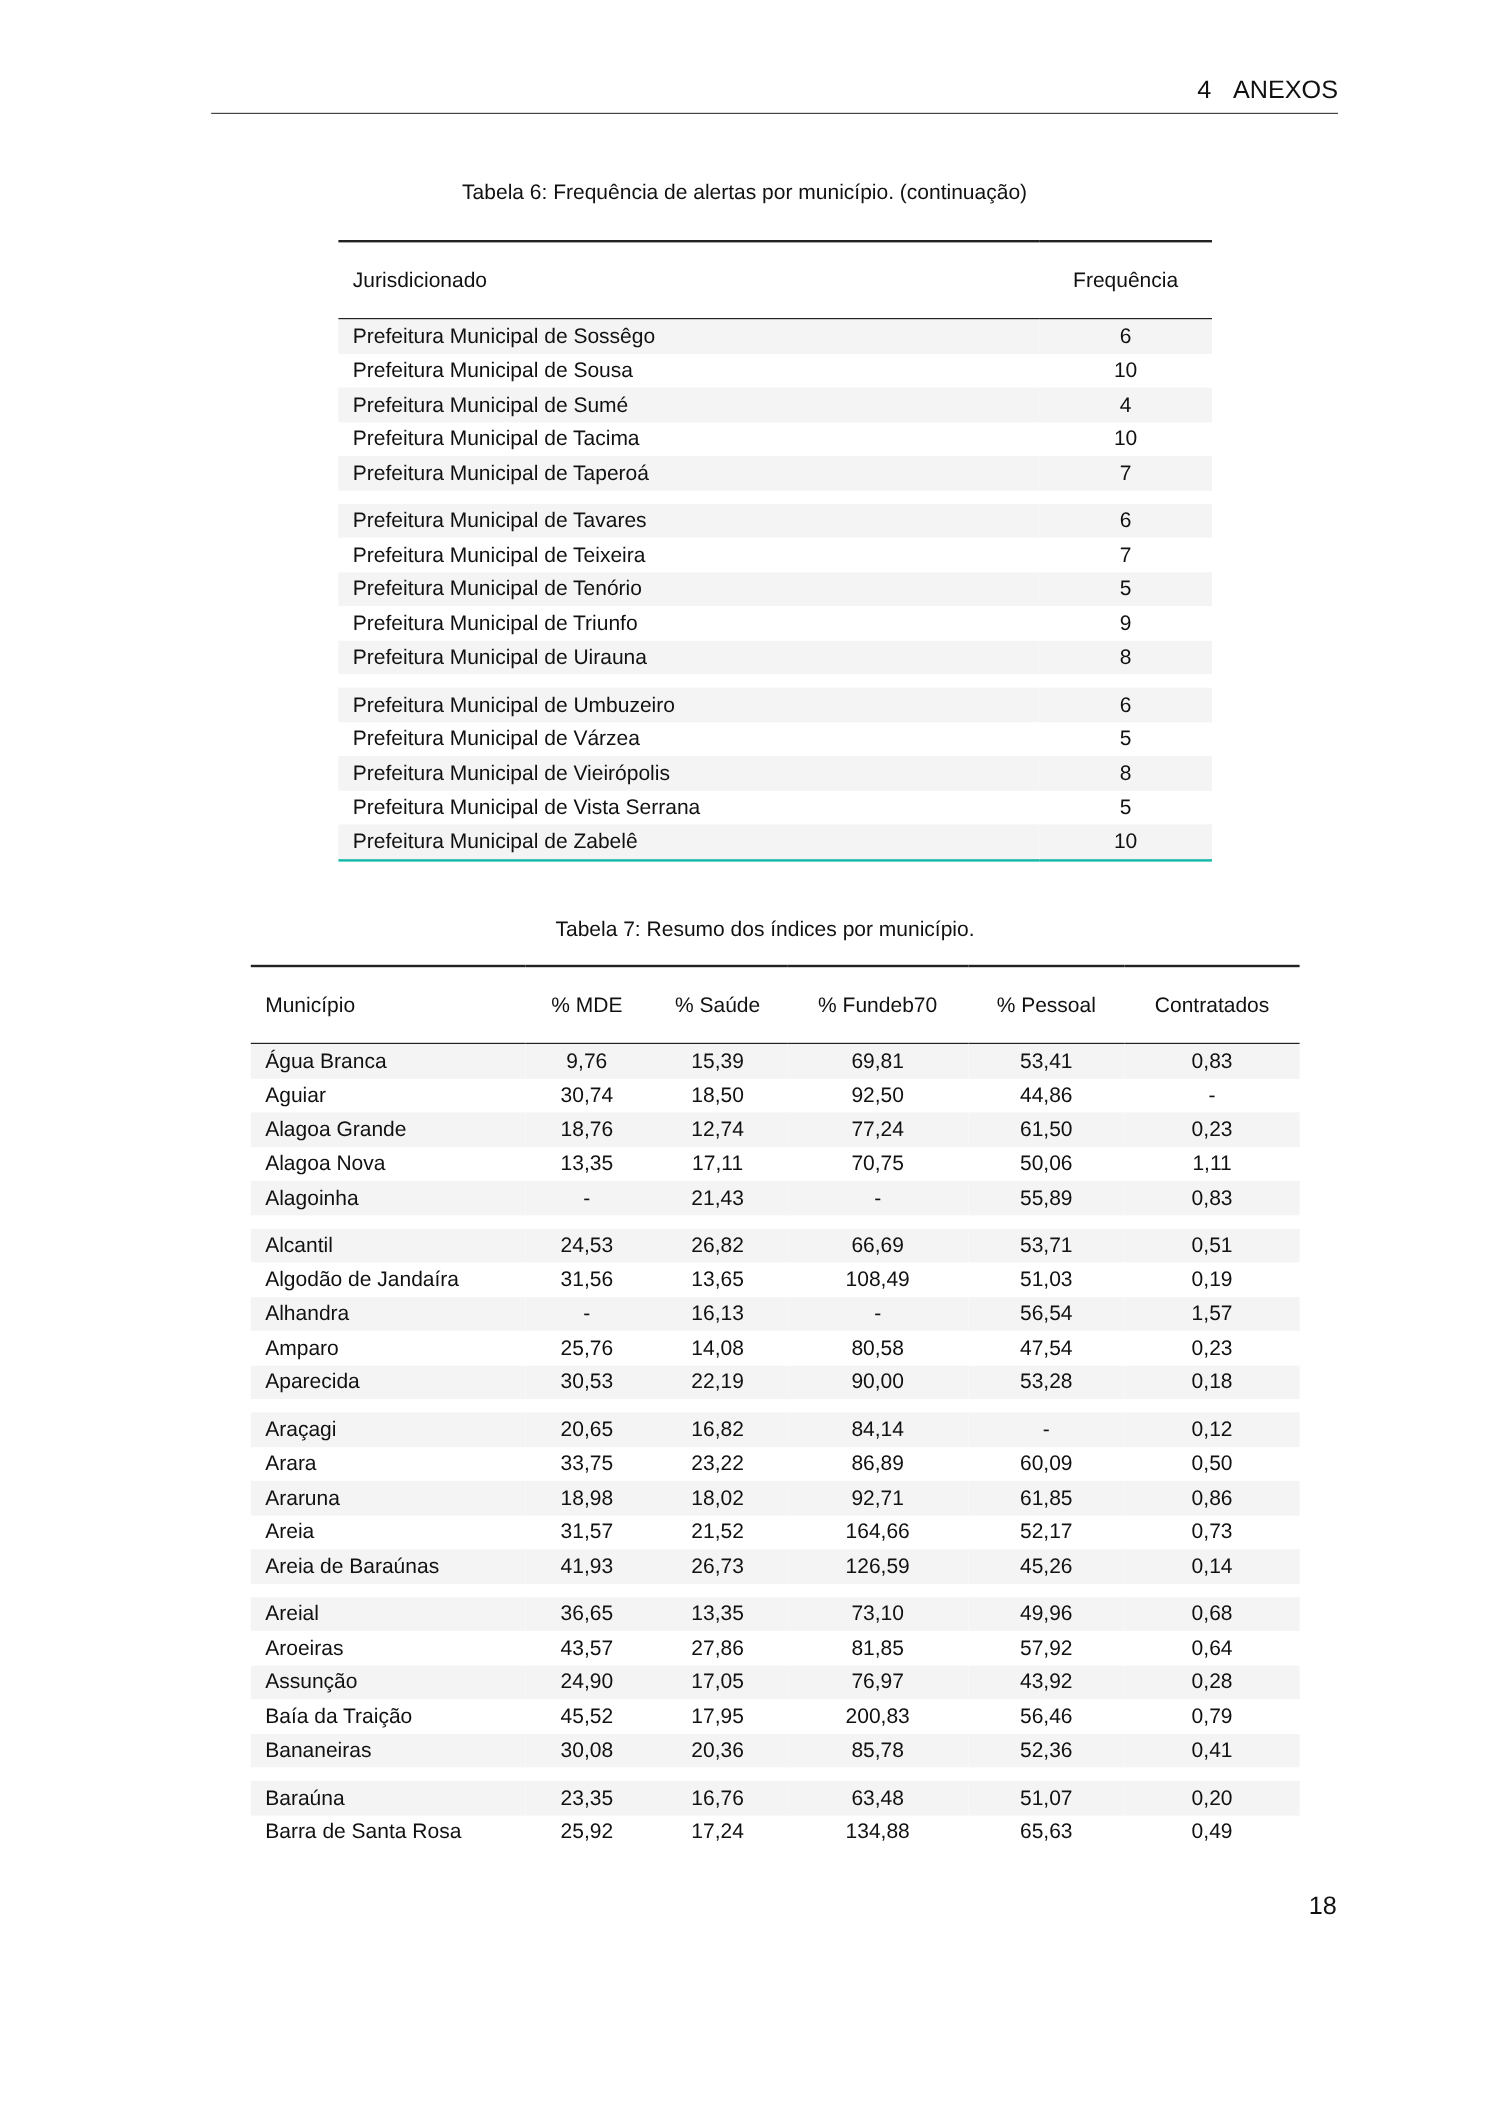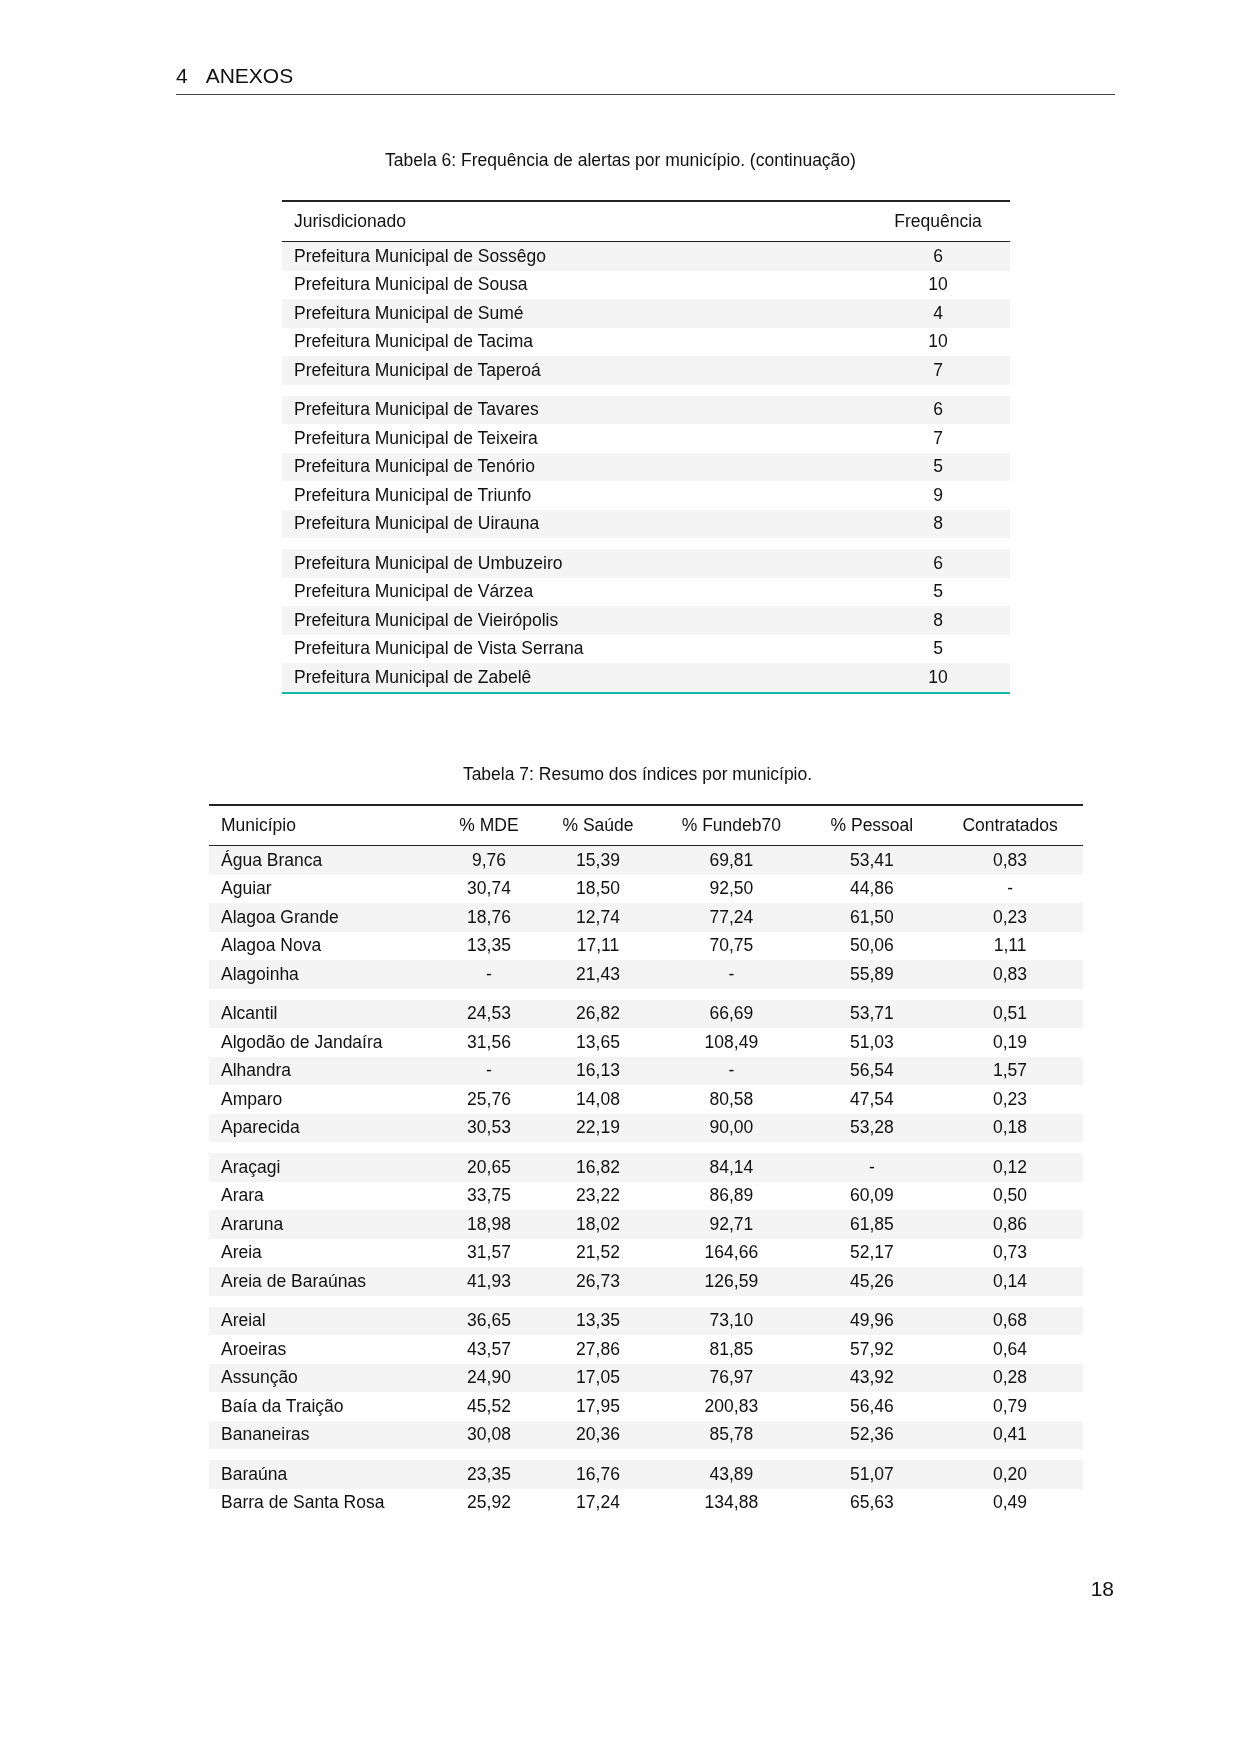--- a/index.html
+++ b/index.html
@@ -2,29 +2,29 @@
 <html><head>
   <meta charset="utf-8">
   <style>
     html, body { margin: 0; padding: 0; }
     body {
       width: 1241px; height: 1754px; background: #ffffff; position: relative;
       font-family: "Liberation Sans", sans-serif; color: #111111;
     }
     .page-header {
       position: absolute; left: 176px; top: 64px; width: 939px;
-      font-size: 21px; padding-bottom: 6px;
+      text-align: right; font-size: 21px; padding-bottom: 6px;
       border-bottom: 1.3px solid #444;
     }
     .page-header .num { margin-right: 18px; }
     .caption {
       position: absolute; width: 100%; text-align: center; font-size: 17.5px;
     }
     table { border-collapse: collapse; position: absolute; font-size: 17.5px; }
-    th { font-weight: normal; text-align: left; padding: 0 12px; height: 39px; }
+    th { font-weight: normal; text-align: left; padding: 12px 12px; height: 39px; }
     td { padding: 0 12px; height: 28.5px; white-space: nowrap; }
     thead tr { border-top: 2px solid #222; border-bottom: 1.2px solid #222; }
     tbody.last tr:last-child { border-bottom: 2px solid #14b8a6; }
     tr.striped td { background: #f4f4f4; }
     tr.gap td { height: 11px; padding: 0; background: #fff; }
     .num-col { text-align: center; }
     #t6 { left: 282px; top: 200px; width: 728px; }
     #t6 th.num-col, #t6 td.num-col { text-align: center; width: 120px; }
     #t7 { left: 209px; top: 804px; width: 874px; }
     #t7 th.num-col { text-align: center; }
@@ -299,21 +299,21 @@
         <td class="num-col">52,36</td>
         <td class="num-col">0,41</td>
       </tr>
       <tr class="gap">
         <td colspan="6"></td>
       </tr>
       <tr class="striped">
         <td>Baraúna</td>
         <td class="num-col">23,35</td>
         <td class="num-col">16,76</td>
-        <td class="num-col">43,89</td>
+        <td class="num-col">63,48</td>
         <td class="num-col">51,07</td>
         <td class="num-col">0,20</td>
       </tr>
       <tr>
         <td>Barra de Santa Rosa</td>
         <td class="num-col">25,92</td>
         <td class="num-col">17,24</td>
         <td class="num-col">134,88</td>
         <td class="num-col">65,63</td>
         <td class="num-col">0,49</td>

